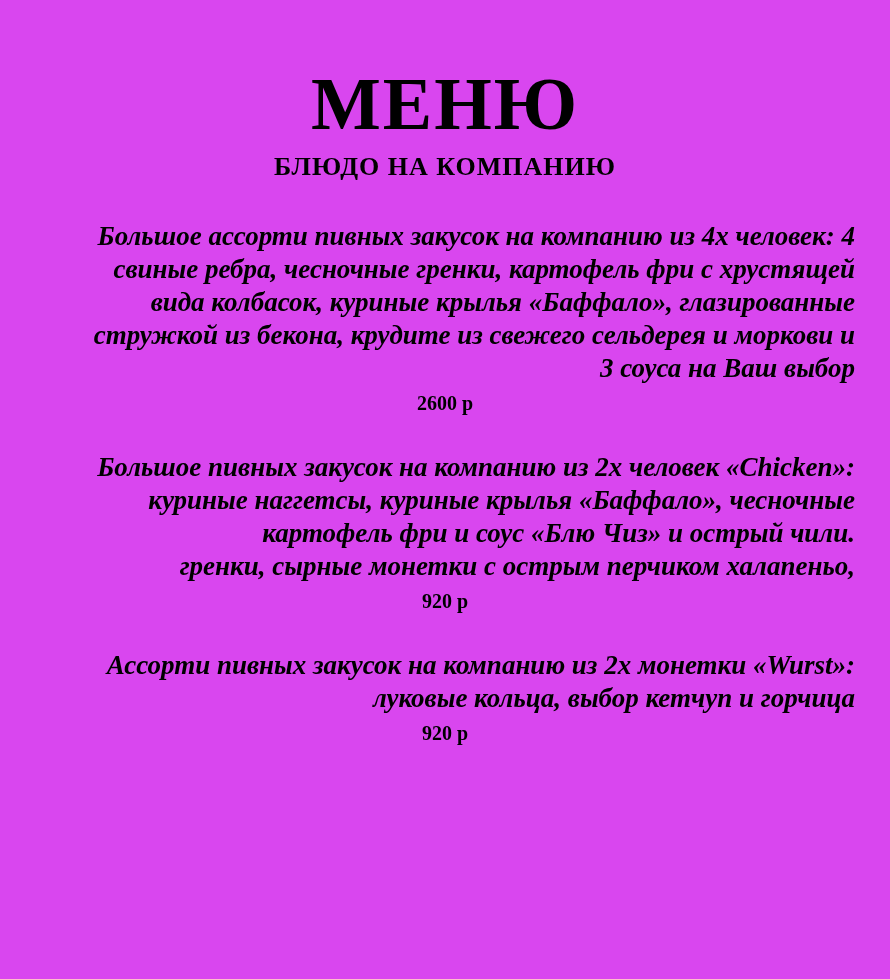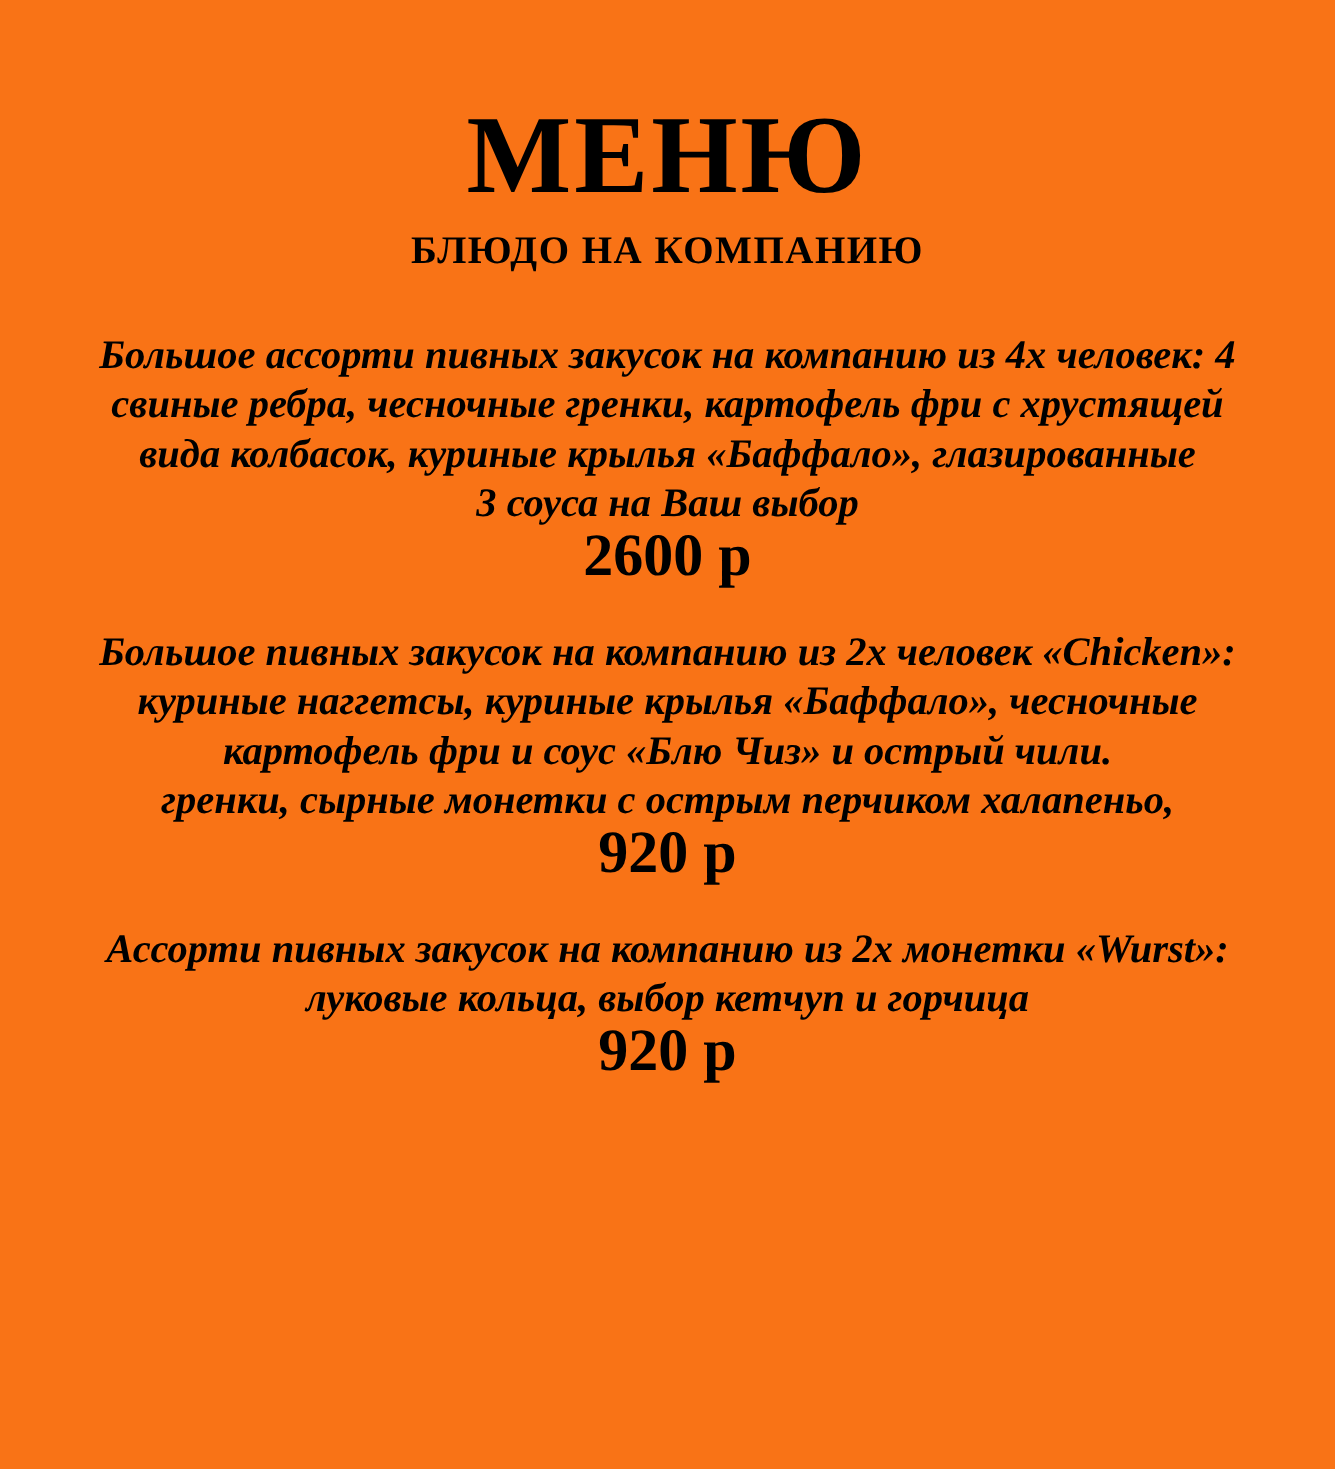--- a/index.html
+++ b/index.html
@@ -1,21 +1,21 @@
 <!DOCTYPE html>
 <html lang="ru"><head>
 <meta charset="utf-8">
 <style>
   html, body { margin: 0; padding: 0; background: #ffffff; }
   .page {
     position: relative;
     width: 890px;
     height: 979px;
     margin: 0 auto;
-    background: #f97316;
+    background: #d946ef;
     color: #000000;
     font-family: "Liberation Serif", "DejaVu Serif", serif;
     text-align: center;
     overflow: hidden;
   }
   .title {
     margin: 64px 0 0 0;
     font-size: 74px;
     line-height: 80px;
     font-weight: 700;
@@ -33,44 +33,46 @@
   }
   .item {
     width: 820px;
     margin: 0 auto 30px auto;
   }
   .desc-line {
     font-size: 27px;
     line-height: 33px;
     font-weight: 700;
     font-style: italic;
+    text-align: right;
   }
   .price {
     margin: 0;
-    font-size: 40px;
+    font-size: 20px;
     line-height: 36px;
     font-weight: 700;
   }
 </style>
 </head>
 <body>
 
 <div class="page">
 
   <h1 class="title">МЕНЮ</h1>
 
   <h2 class="subtitle">БЛЮДО НА КОМПАНИЮ</h2>
 
   <div class="menu">
 
     <section class="item">
       <div class="desc">
         <div class="desc-line">Большое ассорти пивных закусок на компанию из 4х человек: 4</div>
         <div class="desc-line">свиные ребра, чесночные гренки,  картофель фри с хрустящей</div>
         <div class="desc-line">вида колбасок, куриные крылья «Баффало», глазированные</div>
+        <div class="desc-line">стружкой из бекона, крудите из свежего сельдерея и моркови и</div>
         <div class="desc-line">3 соуса на Ваш выбор</div>
       </div>
       <p class="price">2600 р</p>
     </section>
 
     <section class="item">
       <div class="desc">
         <div class="desc-line">Большое пивных закусок на компанию из 2х человек «Chicken»:</div>
         <div class="desc-line">куриные наггетсы, куриные крылья «Баффало», чесночные</div>
         <div class="desc-line">картофель фри и соус «Блю Чиз» и острый чили.</div>

